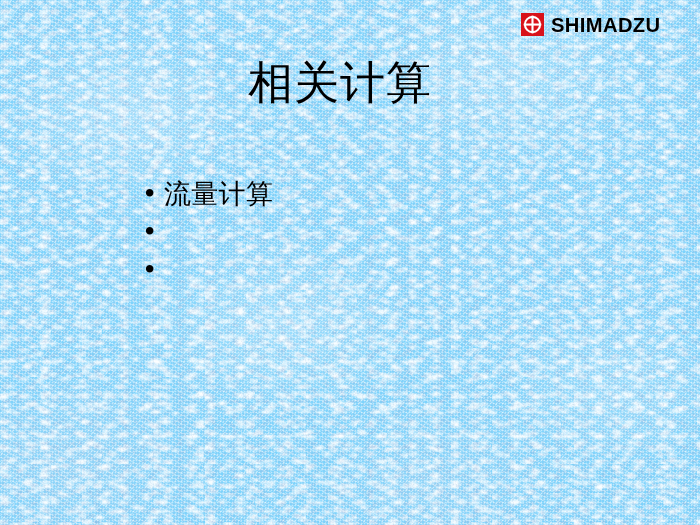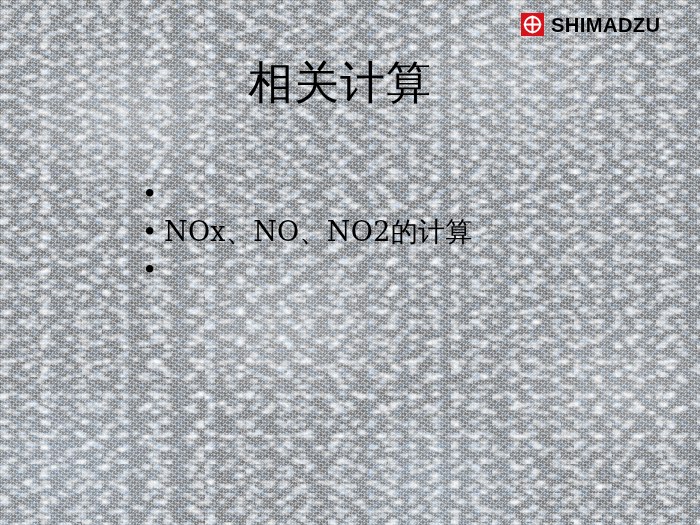--- a/index.html
+++ b/index.html
@@ -13,21 +13,21 @@
     height: 525px;
     overflow: hidden;
     font-family: "Liberation Serif", "DejaVu Serif", serif;
   }
 
   #slide {
     position: relative;
     width: 700px;
     height: 525px;
     overflow: hidden;
-    background-color: #737373;
+    background-color: #7dd3fc;
     isolation: isolate;
   }
 
   
   .tex {
     position: absolute;
     inset: 0;
     pointer-events: none;
   }
 
@@ -218,23 +218,23 @@
     <span id="logo-word">SHIMADZU</span>
   </div>
 
   <div id="title">
     <span id="title-text">相关计算</span>
   </div>
 
   <ul id="bullets">
     <li class="bullet-row">
       <span class="bullet-dot">•</span>
+      <span class="bullet-text">流量计算</span>
     </li>
     <li class="bullet-row">
       <span class="bullet-dot">•</span>
-      <span class="bullet-text">NOx、NO、NO2的计算</span>
     </li>
     <li class="bullet-row">
       <span class="bullet-dot">•</span>
     </li>
   </ul>
 
 </div>
 
 </body></html>

